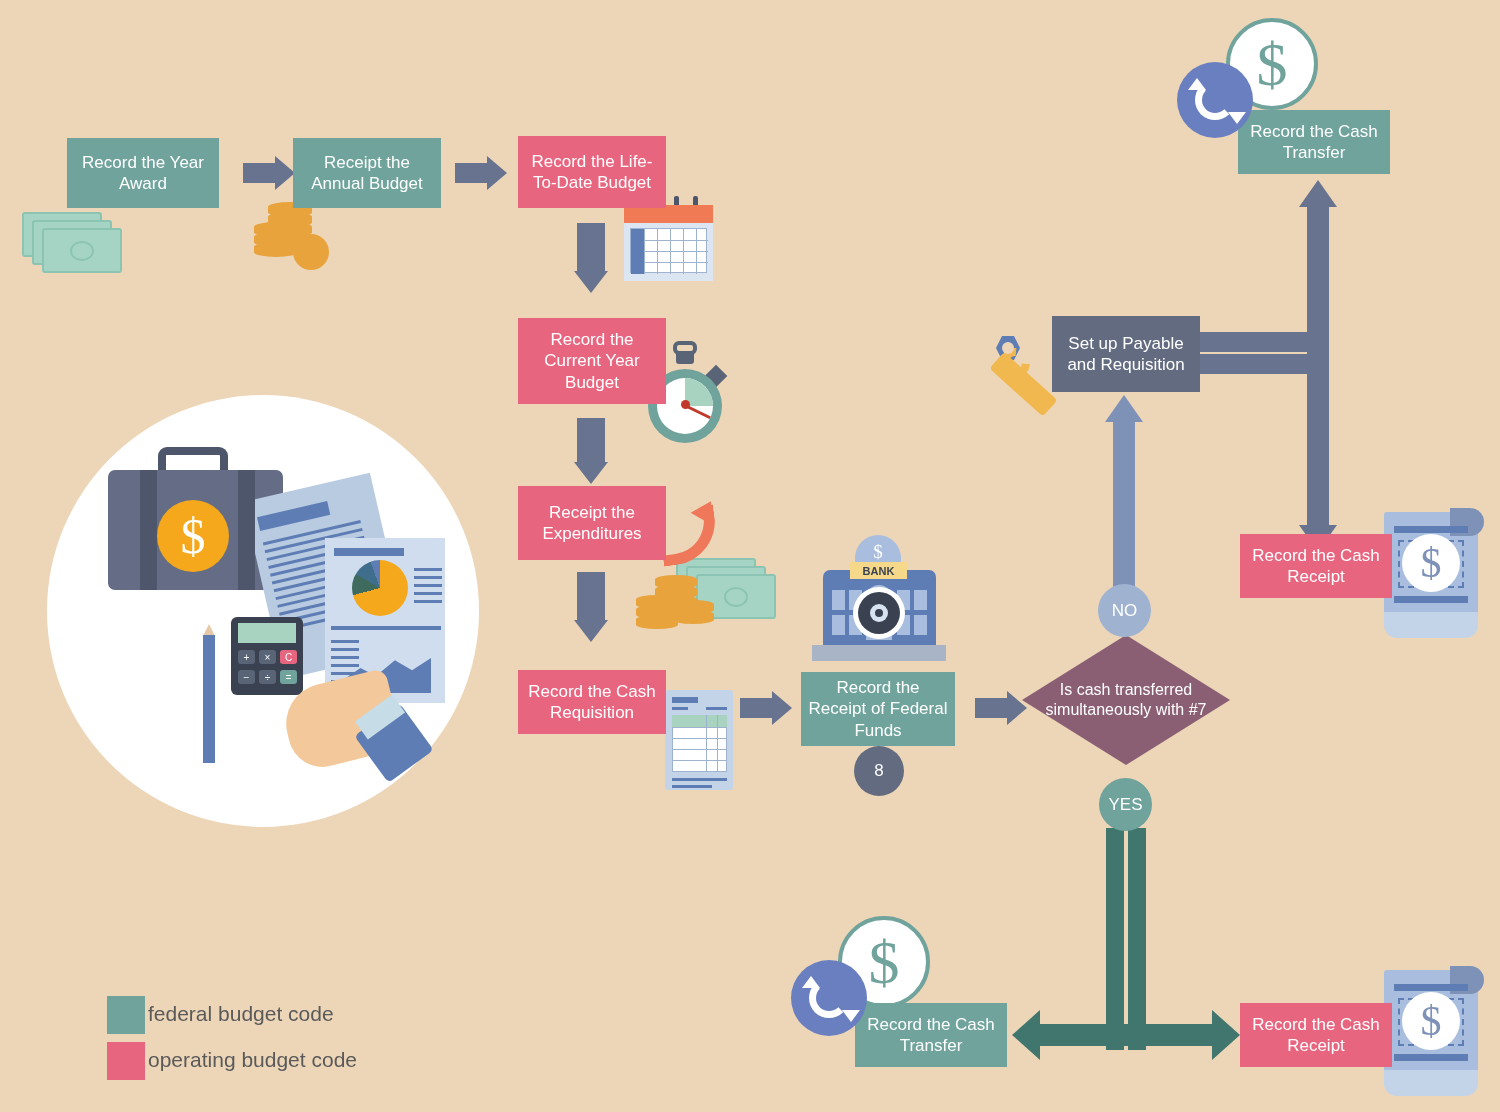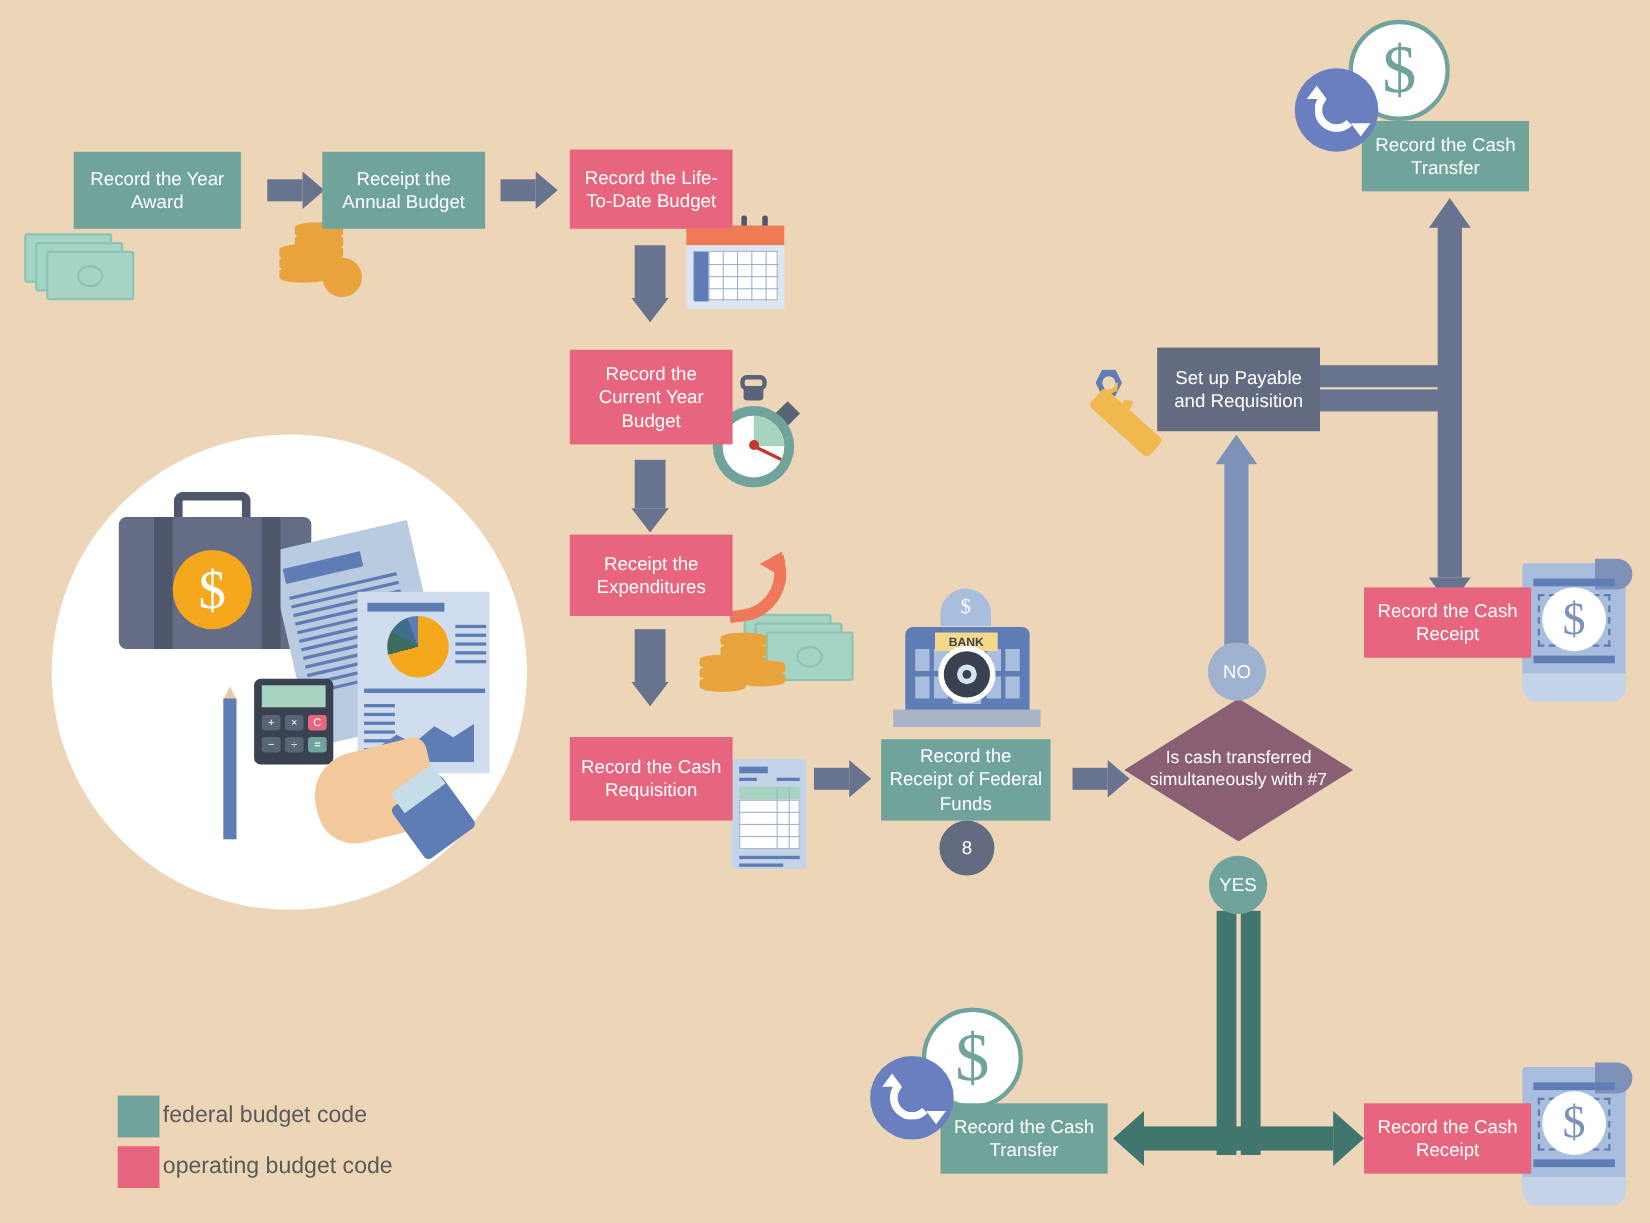--- a/index.html
+++ b/index.html
@@ -277,28 +277,28 @@
   <div style="position:absolute;left:672px;top:715px;width:55px;height:12px;background:#A9D3C1;z-index:5;"></div>
   <div style="position:absolute;left:672px;top:727px;width:55px;height:45px;background:#fff;border:1px solid #9FB3D1;box-sizing:border-box;z-index:5;"></div>
   <div style="position:absolute;left:672px;top:738px;width:55px;height:1px;background:#9FB3D1;z-index:6;"></div>
   <div style="position:absolute;left:672px;top:749px;width:55px;height:1px;background:#9FB3D1;z-index:6;"></div>
   <div style="position:absolute;left:672px;top:760px;width:55px;height:1px;background:#9FB3D1;z-index:6;"></div>
   <div style="position:absolute;left:706px;top:715px;width:1px;height:57px;background:#9FB3D1;z-index:6;"></div>
   <div style="position:absolute;left:717px;top:715px;width:1px;height:57px;background:#9FB3D1;z-index:6;"></div>
   <div style="position:absolute;left:672px;top:778px;width:55px;height:3px;background:#5E7DB5;z-index:5;"></div>
   <div style="position:absolute;left:672px;top:785px;width:40px;height:3px;background:#5E7DB5;z-index:5;"></div>
 
-  <div class="box pink" style="left:518px;top:670px;width:148px;height:76px;">Record the Cash Requisition</div>
+  <div class="box pink" style="left:518px;top:670px;width:148px;height:64px;">Record the Cash Requisition</div>
 
   <div class="arrow ar-blue" style="left:740px;top:698px;width:32px;height:20px;"></div>
   <div class="tri" style="left:772px;top:691px;border-top:17px solid transparent;border-bottom:17px solid transparent;border-left:20px solid #68738F;"></div>
 
   <div style="position:absolute;left:855px;top:535px;width:46px;height:34px;background:#A9BEDE;border-radius:23px 23px 0 0;z-index:4;"></div>
   <div style="position:absolute;left:855px;top:535px;width:46px;height:34px;display:flex;align-items:center;justify-content:center;color:#fff;font-size:19px;font-family:'Liberation Serif',serif;z-index:5;">$</div>
-  <div style="position:absolute;left:850px;top:562px;width:57px;height:17px;background:#F5D88A;display:flex;align-items:center;justify-content:center;color:#3A4251;font-size:11px;font-weight:bold;z-index:6;margin-top:13px;">BANK</div>
+  <div style="position:absolute;left:850px;top:562px;width:57px;height:17px;background:#F5D88A;display:flex;align-items:center;justify-content:center;color:#3A4251;font-size:11px;font-weight:bold;z-index:6;">BANK</div>
   <div style="position:absolute;left:823px;top:570px;width:113px;height:80px;background:#5E7DB5;border-radius:7px 7px 0 0;z-index:4;"></div>
   <div style="position:absolute;left:832px;top:590px;width:13px;height:20px;background:#A9BEDE;z-index:5;"></div>
   <div style="position:absolute;left:849px;top:590px;width:13px;height:20px;background:#A9BEDE;z-index:5;"></div>
   <div style="position:absolute;left:832px;top:615px;width:13px;height:20px;background:#A9BEDE;z-index:5;"></div>
   <div style="position:absolute;left:849px;top:615px;width:13px;height:20px;background:#A9BEDE;z-index:5;"></div>
   <div style="position:absolute;left:897px;top:590px;width:13px;height:20px;background:#A9BEDE;z-index:5;"></div>
   <div style="position:absolute;left:914px;top:590px;width:13px;height:20px;background:#A9BEDE;z-index:5;"></div>
   <div style="position:absolute;left:897px;top:615px;width:13px;height:20px;background:#A9BEDE;z-index:5;"></div>
   <div style="position:absolute;left:914px;top:615px;width:13px;height:20px;background:#A9BEDE;z-index:5;"></div>
   <div style="position:absolute;left:866px;top:585px;width:26px;height:55px;background:#A9BEDE;border-radius:13px 13px 0 0;z-index:5;"></div>

